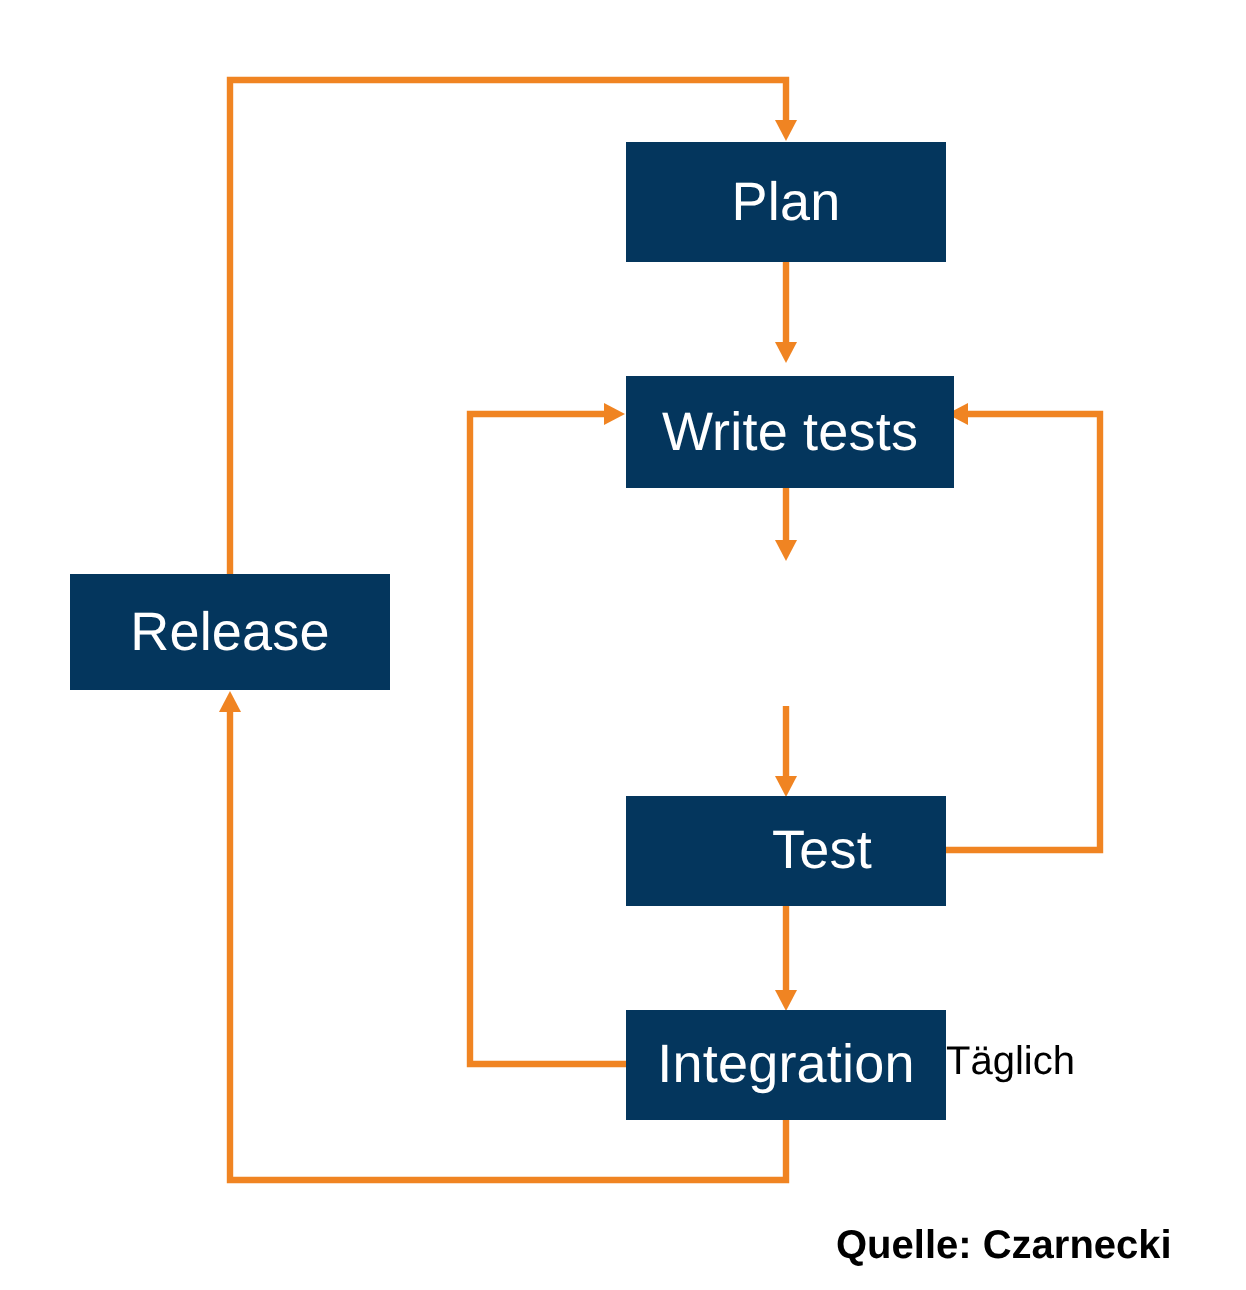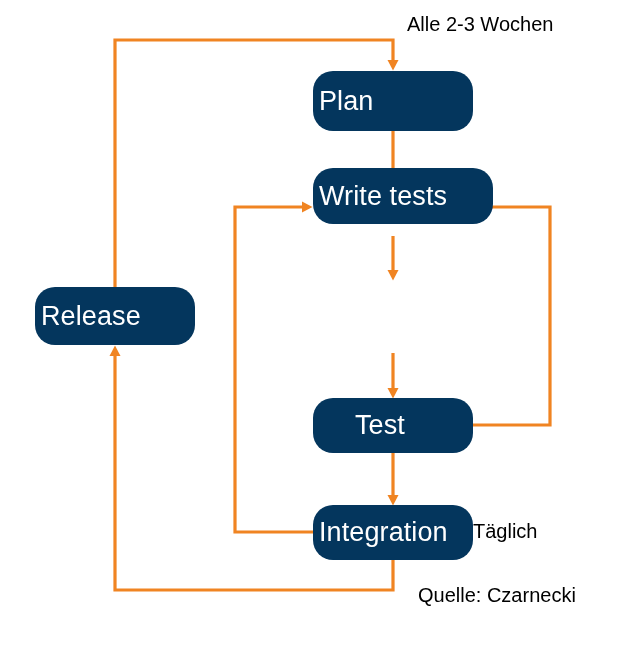--- a/index.html
+++ b/index.html
@@ -21,25 +21,25 @@
   #flow-svg {
     position: absolute;
     left: 0;
     top: 0;
     width: 623px;
     height: 645px;
   }
   .node-box {
     position: absolute;
     background: #04365d;
-    border-radius: 20px;
+    border-radius: 0;
     color: #ffffff;
     display: flex;
     align-items: center;
-    justify-content: flex-start;
+    justify-content: center;
     text-align: center;
     font-family: "Liberation Sans", sans-serif;
     font-size: 27px;
     font-weight: 400;
     line-height: 1.12;
     letter-spacing: 0.1px;
     box-sizing: border-box;
     z-index: 3;
     user-select: none;
   }
@@ -53,29 +53,29 @@
     color: #000000;
     font-family: "Liberation Sans", sans-serif;
     font-size: 20px;
     font-weight: 400;
     white-space: nowrap;
     z-index: 4;
     user-select: none;
   }
   
   #node-plan        { left: 313px; top: 71px;  width: 160px; height: 60px; }
-  #node-write-tests { left: 313px; top: 168px; width: 180px; height: 56px; }
+  #node-write-tests { left: 313px; top: 188px; width: 164px; height: 56px; }
   #node-pair        { left: 263px; top: 279px; width: 260px; height: 74px; }
   #node-test        { left: 313px; top: 398px; width: 160px; height: 55px; padding-left: 36px; }
   #node-integration { left: 313px; top: 505px; width: 160px; height: 55px; }
   #node-release     { left:  35px; top: 287px; width: 160px; height: 58px; }
 
   #ann-cadence { left: 407px; top: 13px;  }
   #ann-daily   { left: 473px; top: 520px; }
-  #ann-source  { left: 418px; top: 584px; }
+  #ann-source  { left: 418px; top: 612px; font-weight: bold; }
 </style>
 </head>
 <body>
 
 <div id="diagram-canvas">
 
   <svg id="flow-svg" viewBox="0 0 623 645" xmlns="http://www.w3.org/2000/svg">
     <defs>
       <marker id="arrow-down" markerWidth="10" markerHeight="9" refX="5" refY="8.2" orient="auto-start-reverse" markerUnits="userSpaceOnUse">
         <path d="M0.6,0.4 L5,8.6 L9.4,0.4 Z" fill="#f08422"></path>
@@ -141,19 +141,18 @@
   </div>
 
   <div class="node-box" id="node-integration">
     <span class="node-label">Integration</span>
   </div>
 
   <div class="node-box" id="node-release">
     <span class="node-label">Release</span>
   </div>
 
-  <div class="annotation" id="ann-cadence">Alle 2-3 Wochen</div>
 
   <div class="annotation" id="ann-daily">Täglich</div>
 
   <div class="annotation" id="ann-source">Quelle: Czarnecki</div>
 
 </div>
 
 </body></html>

